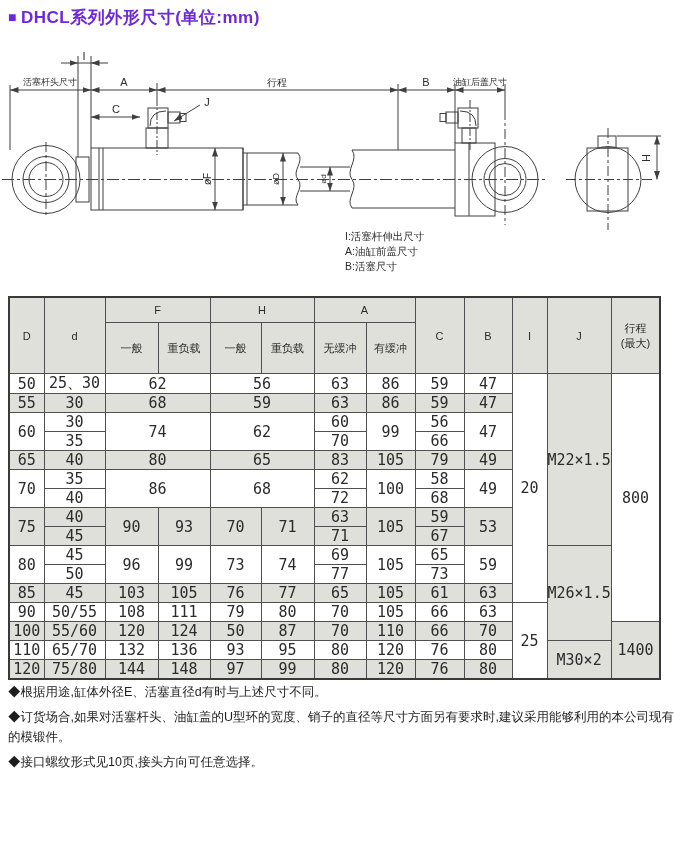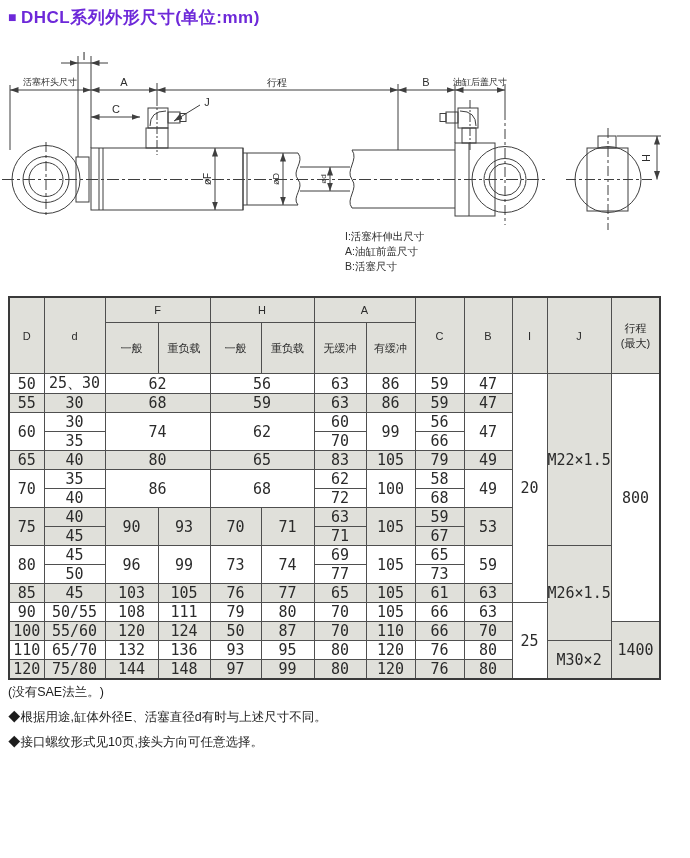--- a/index.html
+++ b/index.html
@@ -341,18 +341,18 @@
         <td>99</td>
         <td>80</td>
         <td>120</td>
         <td>76</td>
         <td>80</td>
       </tr>
     </tbody>
   </table>
 
   <div class="notes">
-    <p class="nt">(没有SAE法兰。)</p>
     <p class="nt">◆根据用途,缸体外径E、活塞直径d有时与上述尺寸不同。</p>
+    <p class="nt">◆订货场合,如果对活塞杆头、油缸盖的U型环的宽度、销子的直径等尺寸方面另有要求时,建议采用能够利用的本公司现有的模锻件。</p>
     <p class="nt">◆接口螺纹形式见10页,接头方向可任意选择。</p>
   </div>
 
 </div>
 
 </body></html>

